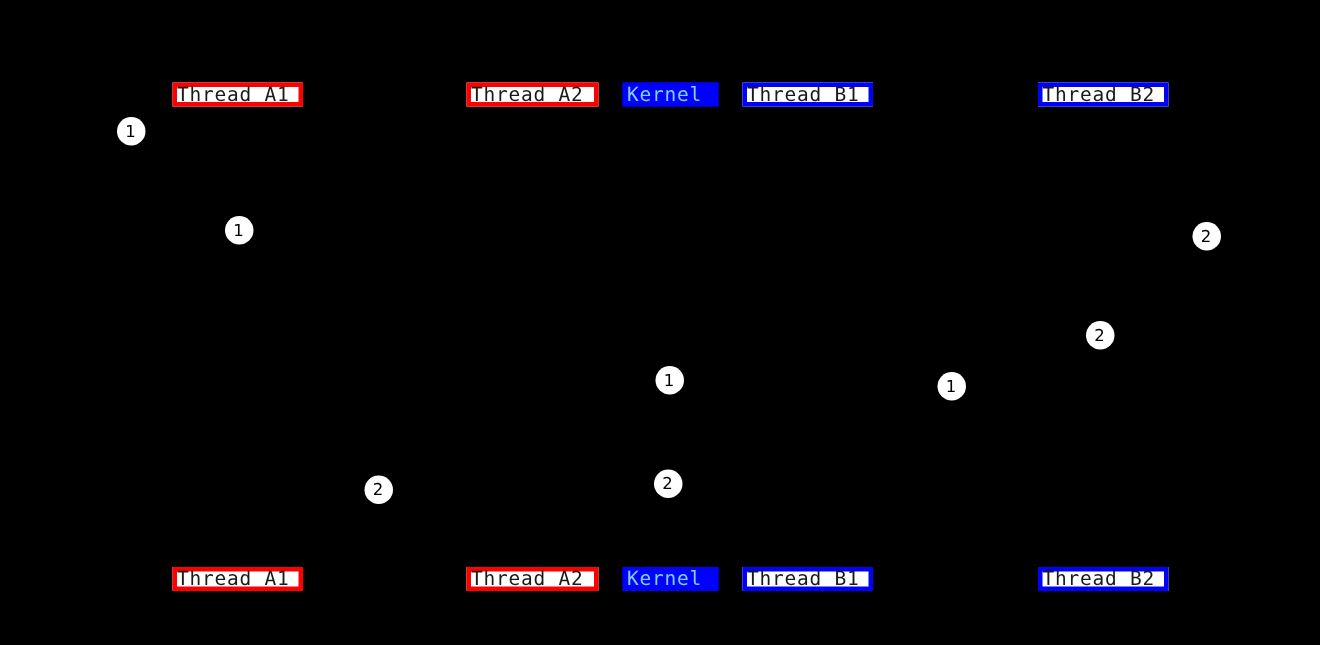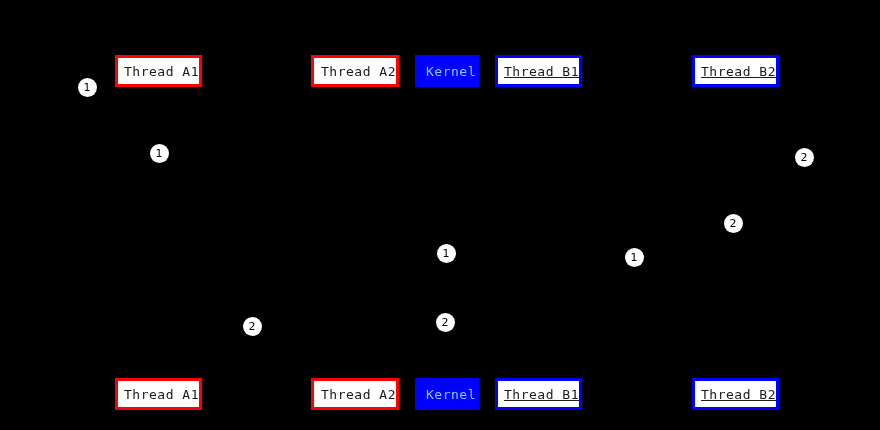--- a/index.html
+++ b/index.html
@@ -9,35 +9,34 @@
     font-family:"DejaVu Sans Mono","Liberation Mono",monospace;
     overflow:hidden;
     position:relative;
   }
   #canvas{position:absolute;left:0;top:0;width:880px;height:430px;}
 
   
   .participant{
     position:absolute;
     box-sizing:border-box;
-    display:flex;align-items:center;justify-content:flex-end;
-    height:32px;
+    display:flex;align-items:center;justify-content:flex-start;
+    height:16px;
     font-size:13px;
     letter-spacing:0.5px;
     white-space:nowrap;
     line-height:1;
   }
   .participant.thread{
     background:#ffffff;
     color:#1a1a1a;
     border:3px solid #ff0000;
   }
   .participant.thread.b{
     border-color:#0000ff;
-    text-decoration:underline;
   }
   .participant.kernel{
     background:#0000ff;
     color:#7dd3fc;
     border:3px solid #0000ff;
   }
 
   
   .lifeline{
     position:absolute;

